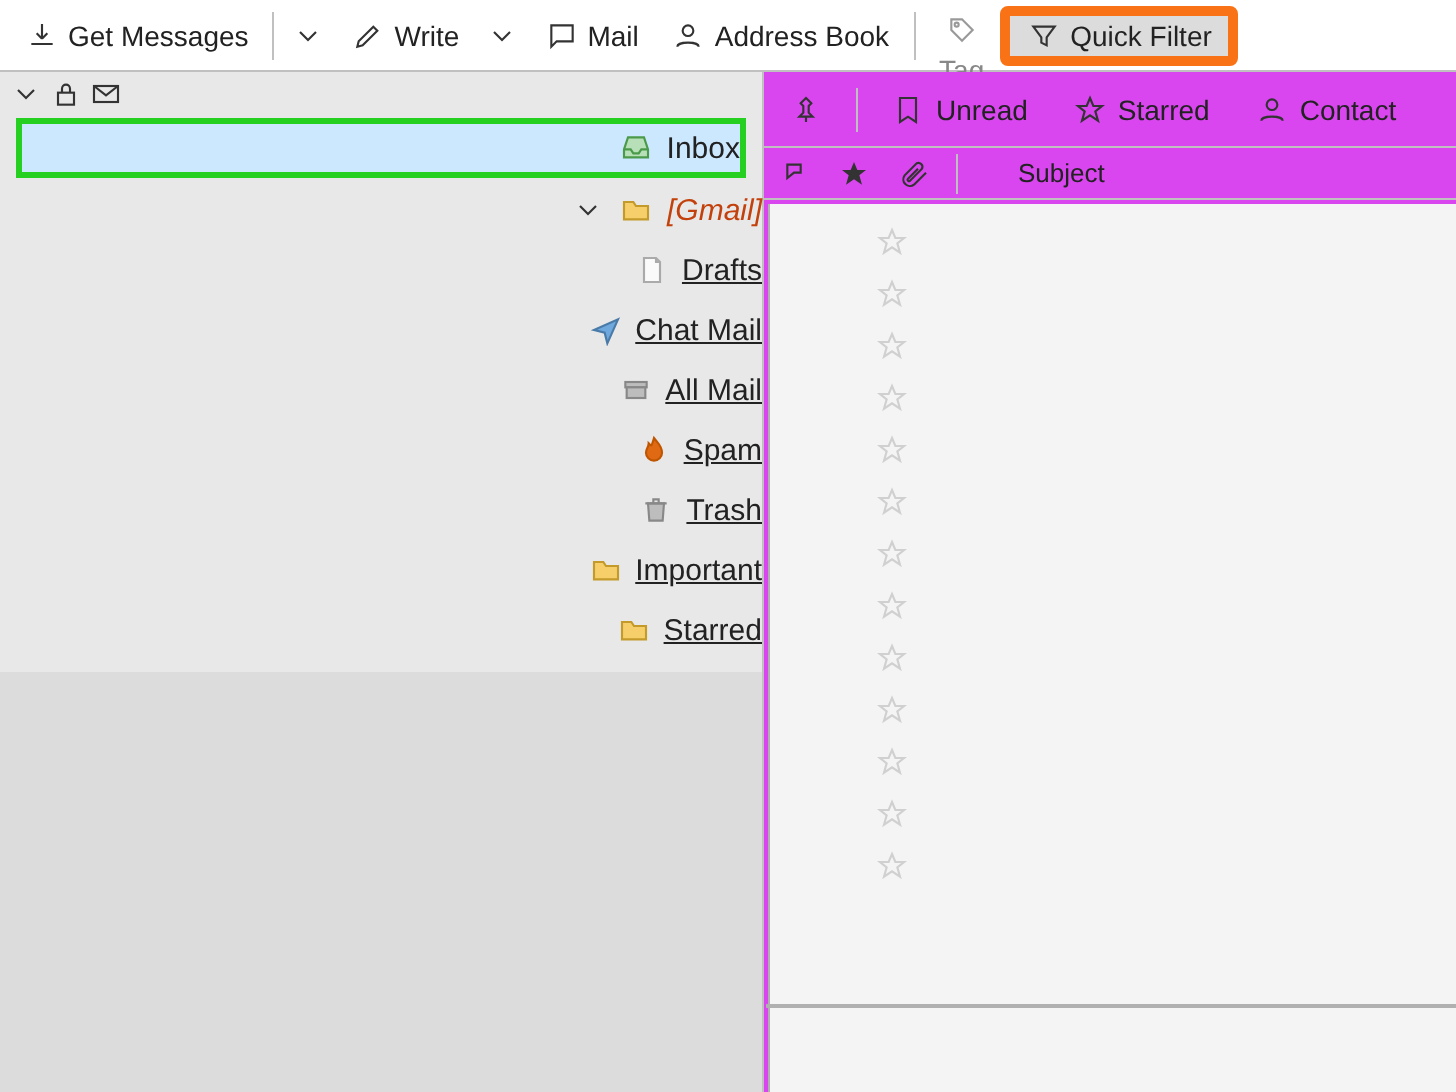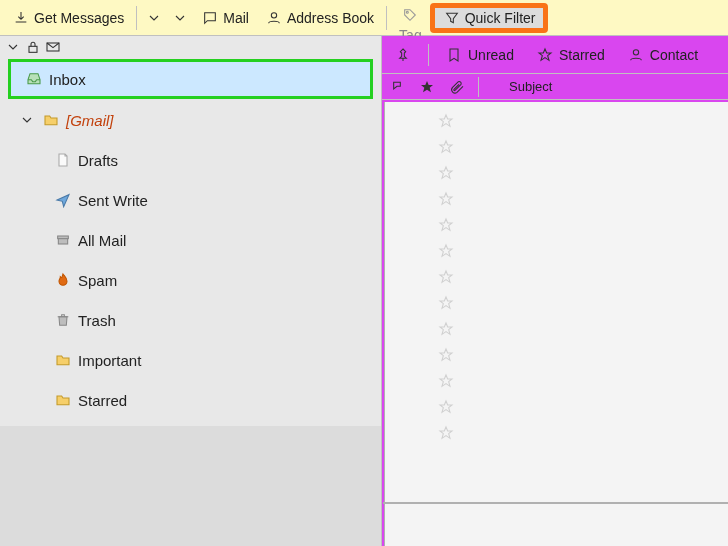--- a/index.html
+++ b/index.html
@@ -1,31 +1,31 @@
 <!DOCTYPE html>
 <html><head>
 <meta charset="utf-8">
 <style>
 * { margin:0; padding:0; box-sizing:border-box; font-family:"Segoe UI",Arial,sans-serif; }
 body { background:#e8e8e8; width:728px; height:546px; overflow:hidden; font-size:14px; color:#222; }
 
-.toolbar { height:36px; background:#fef9c3; border-bottom:1px solid #c0c0c0; display:flex; align-items:center; padding:0 4px; }
+.toolbar { height:36px; background:#ffffff; border-bottom:1px solid #c0c0c0; display:flex; align-items:center; padding:0 4px; }
 .tb-btn { display:flex; align-items:center; padding:4px 8px; height:30px; border-radius:4px; cursor:pointer; gap:4px; }
 .tb-btn.active { background:#dcdcdc; border:5px solid #f97316; }
 .tb-sep { width:1px; height:24px; background:#c0c0c0; margin:0 4px; }
 .chev { display:flex; align-items:center; padding:4px 4px; }
 
 .content { display:flex; height:510px; }
 
 .sidebar { width:382px; background:#e8e8e8; border-right:1px solid #c0c0c0; display:flex; flex-direction:column; }
 .acct-row { display:flex; align-items:center; padding:2px 4px; gap:2px; height:22px; }
-.folder { display:flex; align-items:center; height:40px; gap:6px; padding-left:24px; cursor:pointer; }
+.folder { display:flex; align-items:center; height:30px; gap:6px; padding-left:24px; cursor:pointer;justify-content:flex-end; }
 .folder.highlight { background:#cce8ff; border:3px solid #25d020; margin:1px 8px 1px 8px; padding-left:14px; }
 .folder.gmail { padding-left:18px; }
-.folder.sub { padding-left:54px; }
+.folder.sub { padding-left:54px;text-decoration:underline; }
 .folder .lbl { font-size:15px; }
 .folder.gmail .lbl { font-style:italic; color:#c2410c; }
 .blank-area { flex:1; background:#dcdcdc; margin-top:6px; }
 
 .main { flex:1; background:#d946ef; display:flex; flex-direction:column; }
 .filterbar { height:38px; border-bottom:1px solid #c0c0c0; display:flex; align-items:center; padding:0 6px; gap:10px; }
 .filt-btn { display:flex; align-items:center; gap:5px; cursor:pointer; padding:4px 6px; }
 .cols { height:26px; border-bottom:1px solid #c0c0c0; display:flex; align-items:center; padding:0 6px; gap:12px; font-size:13px; }
 .col-div { width:1px; height:20px; background:#c0c0c0; }
 .msgarea { flex:1; background:#f4f4f4; border-left:1px solid #b0b0b0; margin-left:2px; margin-top:2px; position:relative; padding-top:10px; padding-left:52px; }
@@ -56,20 +56,28 @@
     <span>Get Messages</span>
   </div>
   <div class="tb-sep"></div>
   <div class="chev">
     <span class="ico">
         <svg viewBox="0 0 24 24">
           <path d="M6 9l6 6 6-6"></path>
         </svg>
       </span>
   </div>
+  <div class="tb-btn">
+    <span class="ico">
+        <svg viewBox="0 0 24 24">
+          <path d="M4 20l4-1 11-11-3-3L5 16l-1 4z"></path>
+        </svg>
+      </span>
+    <span>Write</span>
+  </div>
   <div class="chev">
     <span class="ico">
         <svg viewBox="0 0 24 24">
           <path d="M6 9l6 6 6-6"></path>
         </svg>
       </span>
   </div>
   <div class="tb-btn">
     <span class="ico">
         <svg viewBox="0 0 24 24">
@@ -168,21 +176,21 @@
         </span>
       <span class="lbl">Drafts</span>
     </div>
 
     <div class="folder sub">
       <span class="ico blue">
           <svg viewBox="0 0 24 24">
             <path d="M3 12l18-8-8 18-2-8-8-2z"></path>
           </svg>
         </span>
-      <span class="lbl">Sent Write</span>
+      <span class="lbl">Chat Mail</span>
     </div>
 
     <div class="folder sub">
       <span class="ico grey">
           <svg viewBox="0 0 24 24">
             <rect x="4" y="6" width="16" height="4"></rect>
             <rect x="5" y="10" width="14" height="8"></rect>
           </svg>
         </span>
       <span class="lbl">All Mail</span>

